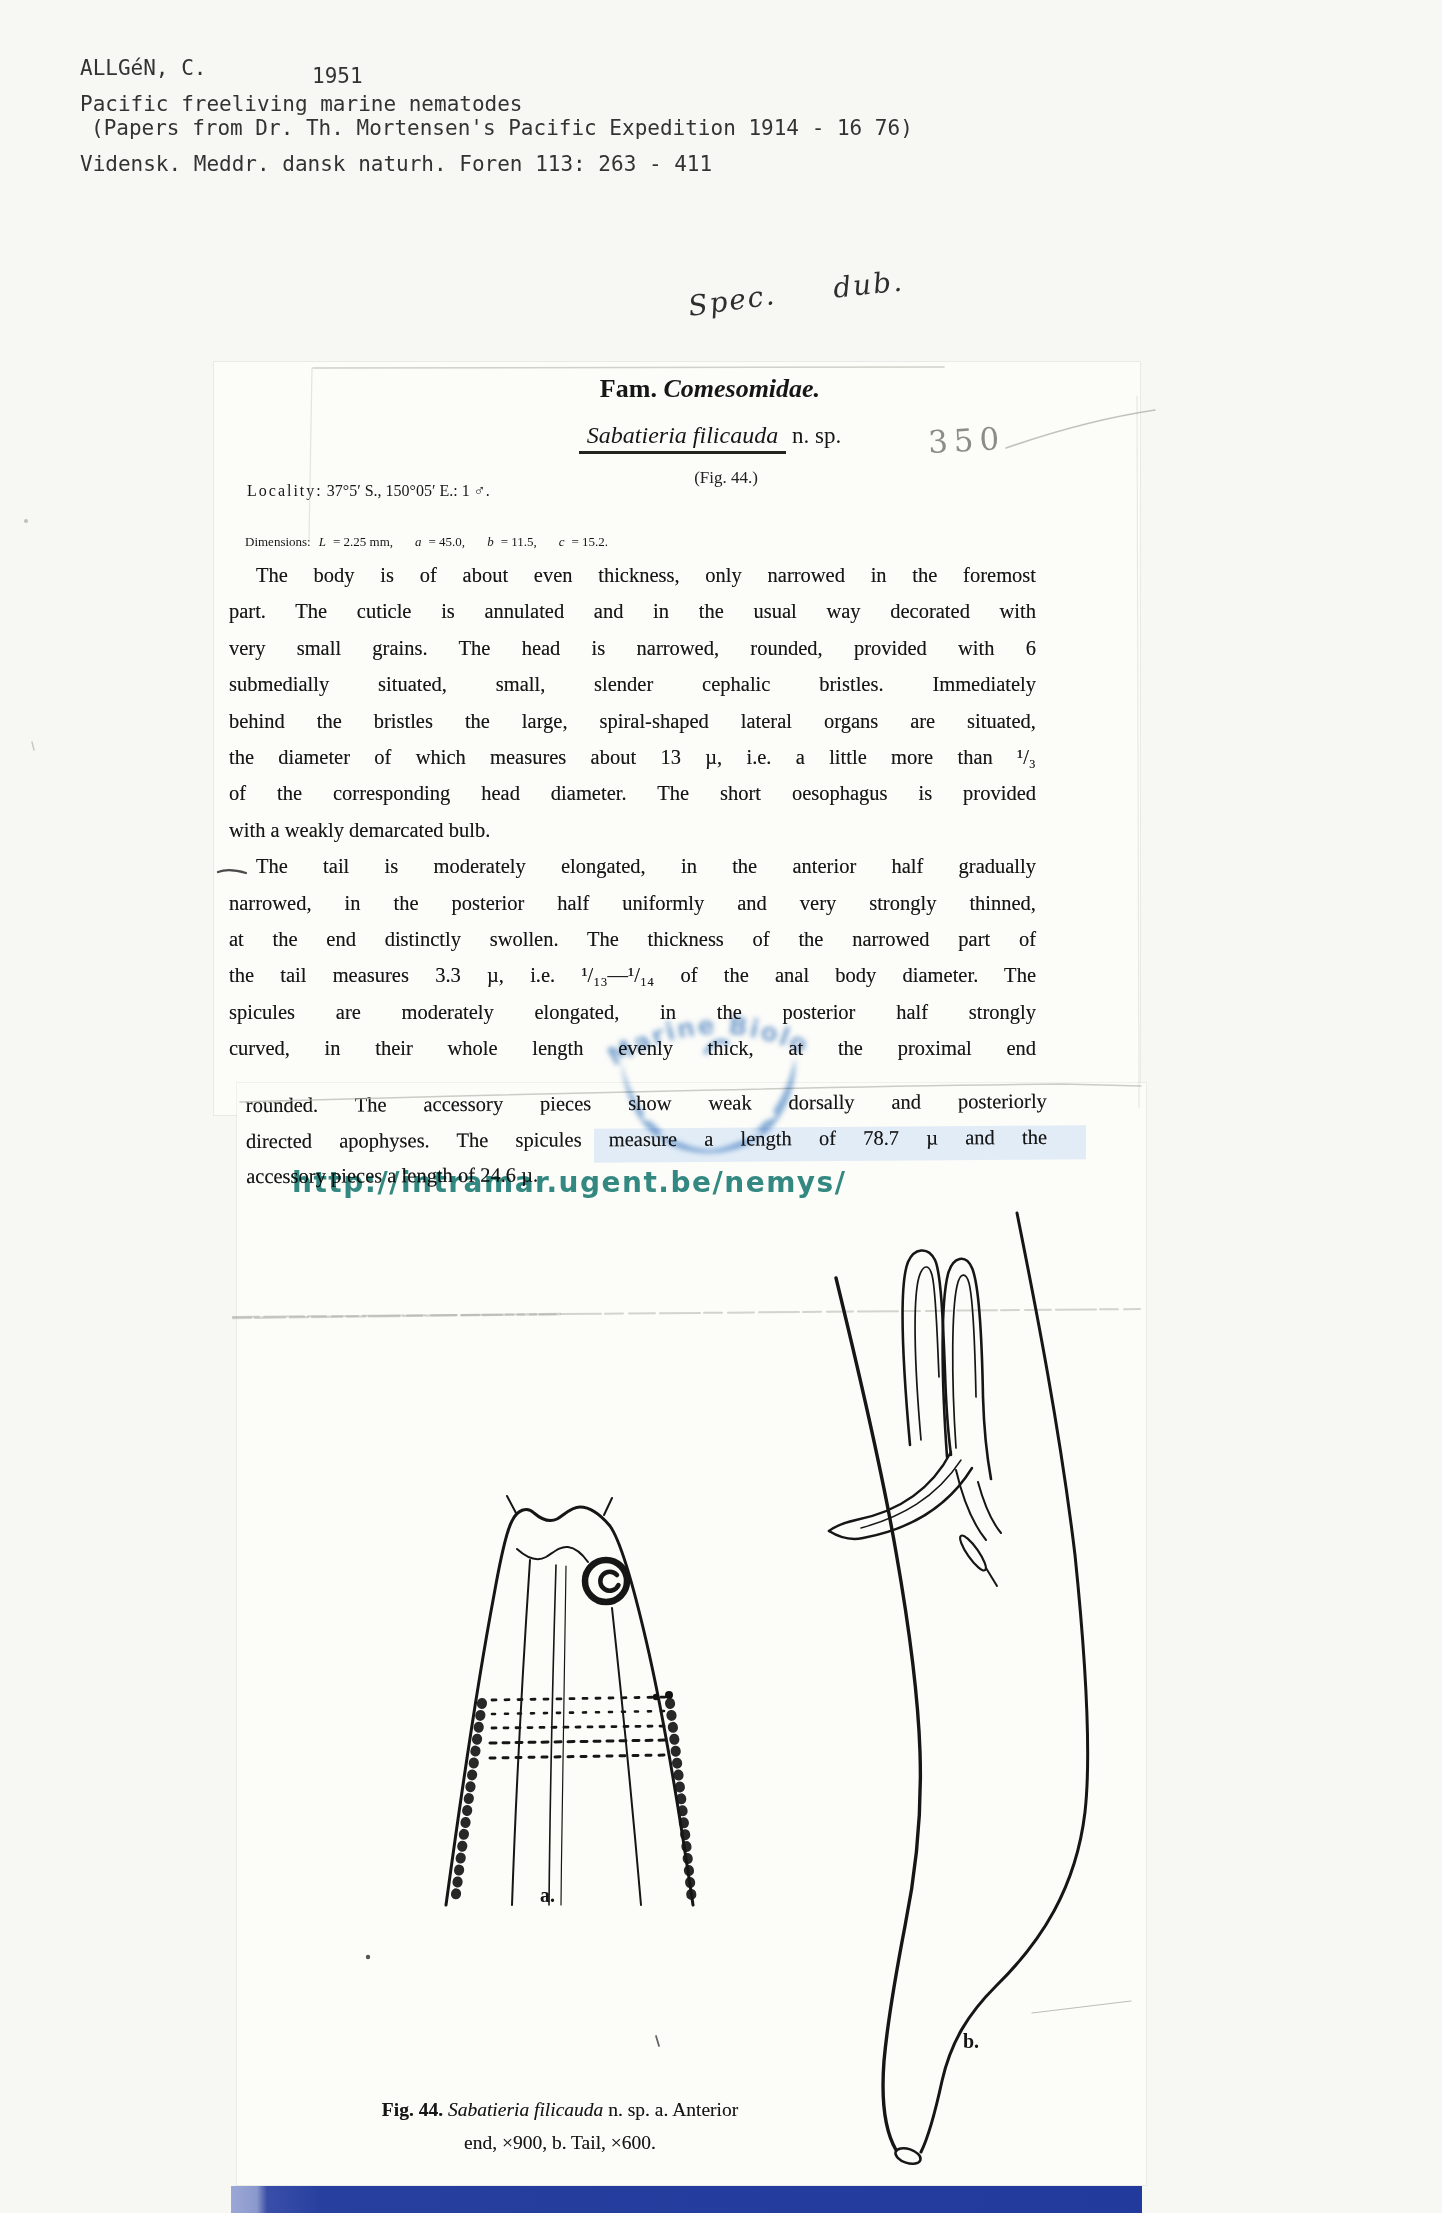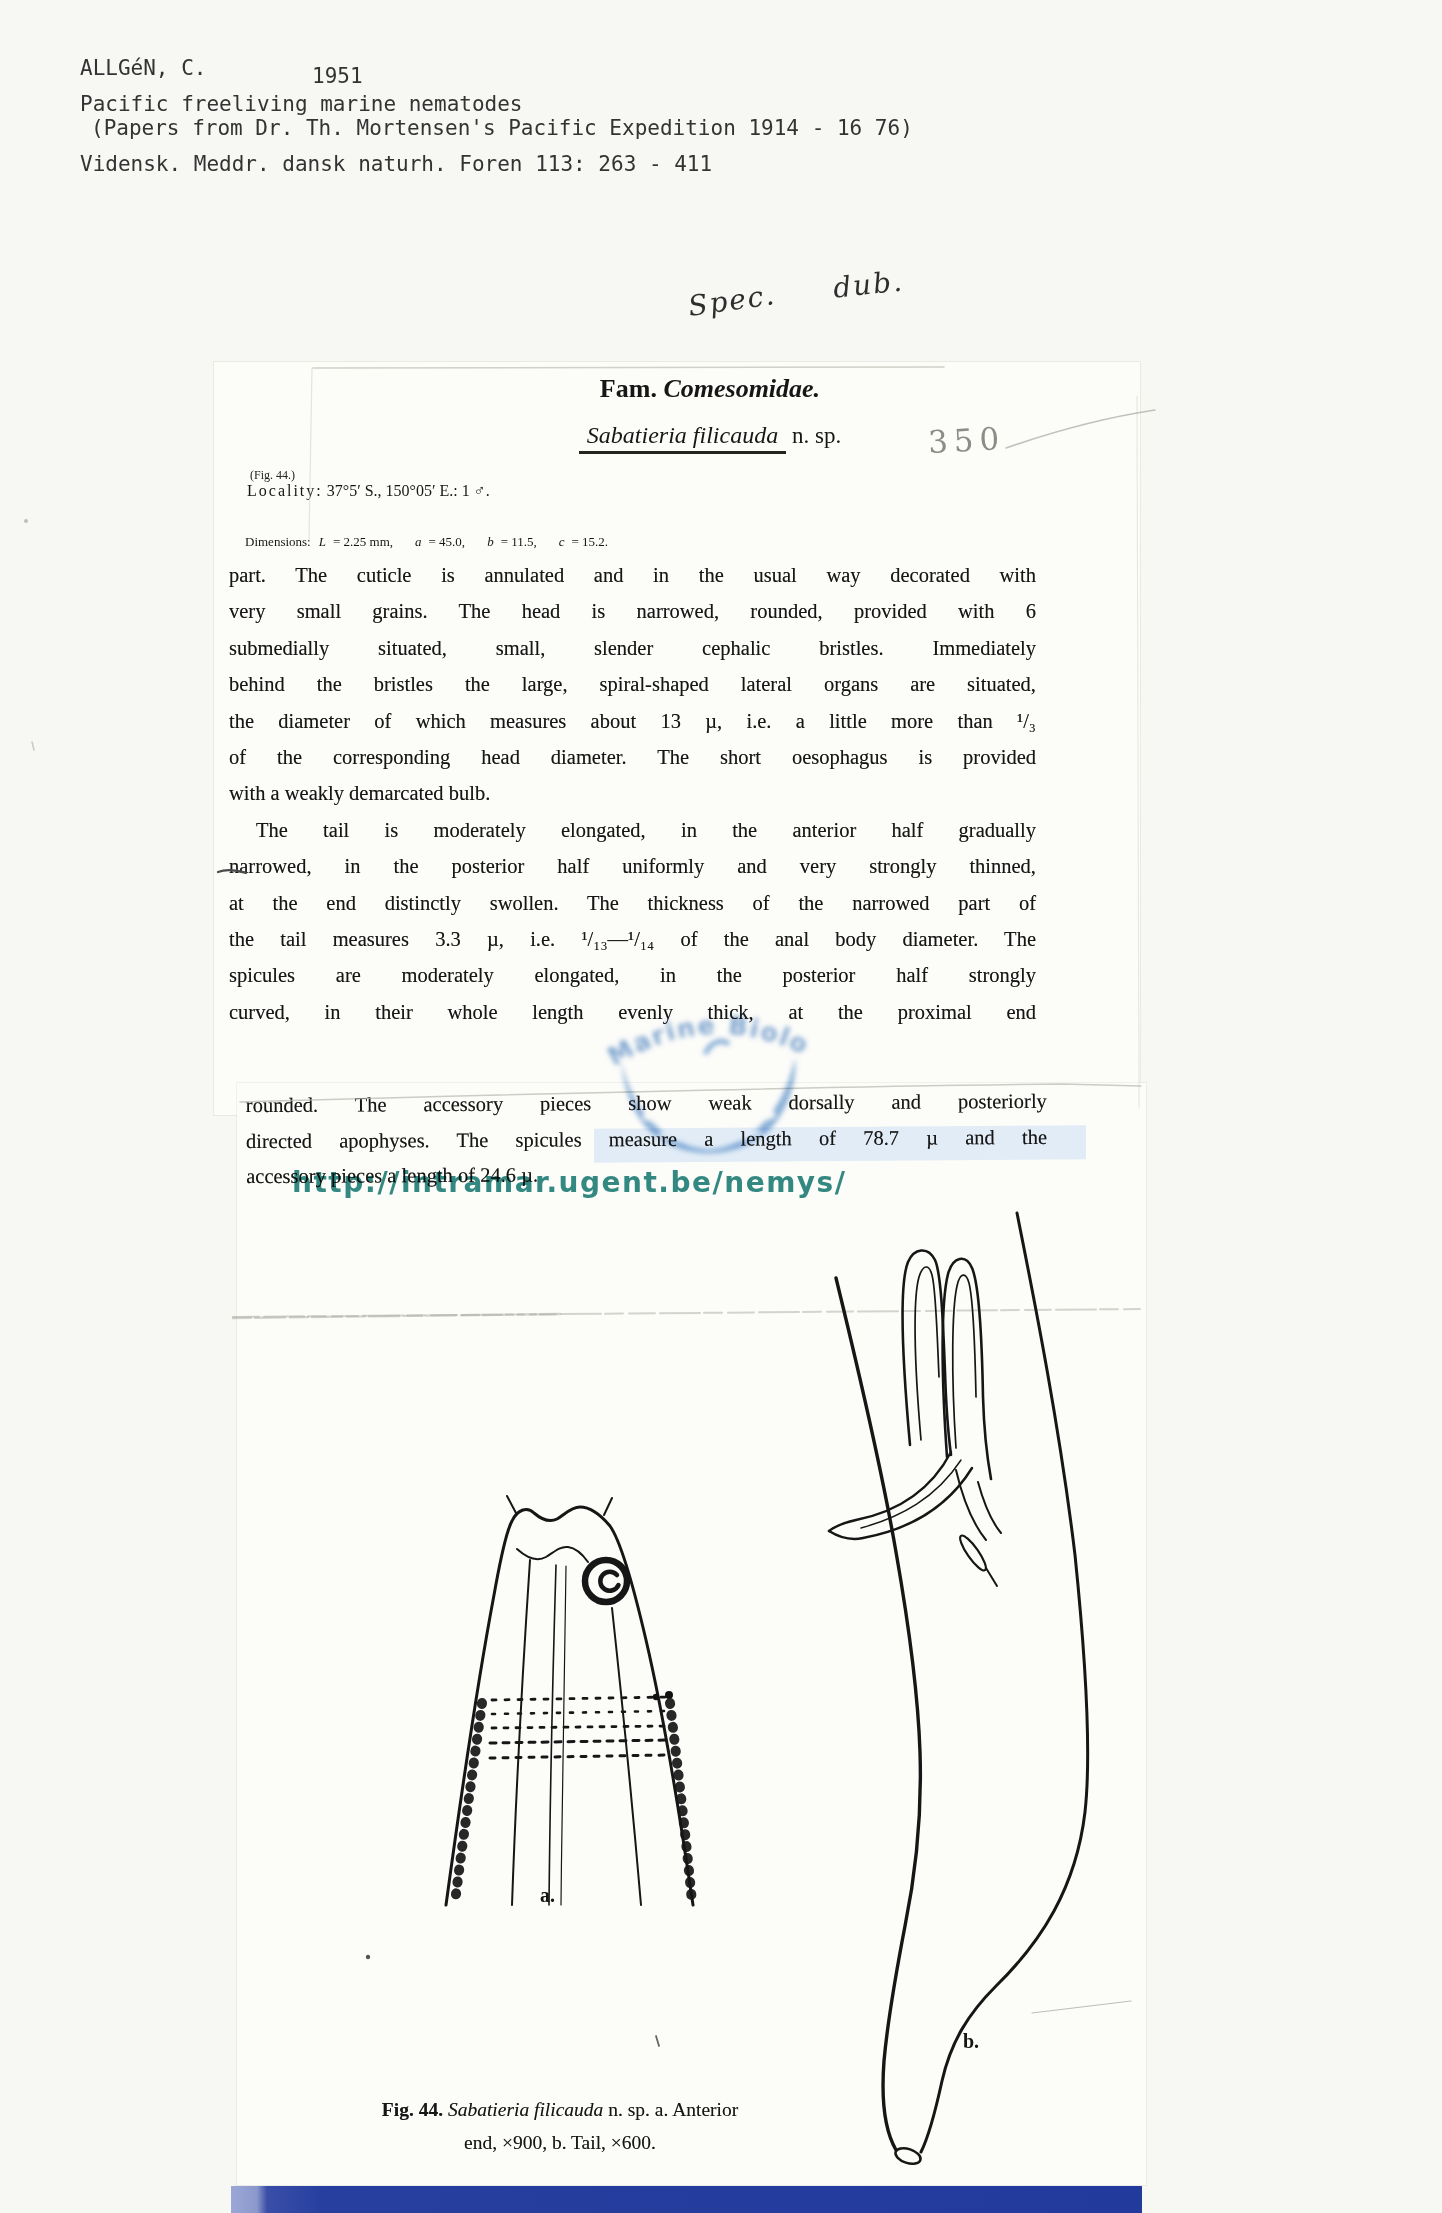--- a/index.html
+++ b/index.html
@@ -16,21 +16,21 @@
             letter-spacing:6px;transform:rotate(-3deg);}
   
   .frag{position:absolute;background:#fcfcf9;}
   .frag1{left:214px;top:362px;width:926px;height:753px;box-shadow:0 0 0 1px rgba(175,175,160,.18);}
   .frag2{left:237px;top:1083px;width:909px;height:1102px;box-shadow:0 0 0 1px rgba(175,175,160,.15);}
   
   .fam{position:absolute;left:250px;top:374px;width:920px;text-align:center;font-size:26px;font-weight:bold;white-space:nowrap;}
   .fam .it{font-style:italic;}
   .species-line{position:absolute;left:250px;top:422px;width:920px;text-align:center;font-size:23px;white-space:nowrap;}
   .species-underlined{font-style:italic;font-size:24px;border-bottom:3px solid #24241f;padding:0 8px 3px 8px;}
-  .figref{position:absolute;left:250px;top:468px;width:920px;font-size:12px;color:#222;}
+  .figref{position:absolute;left:266px;top:468px;width:920px;text-align:center;font-size:17px;color:#222;}
   .loc{position:absolute;left:247px;top:482px;font-size:16px;white-space:nowrap;}
   .loc .lab{letter-spacing:2px;}
   .dims{position:absolute;left:245px;top:534px;font-size:13px;white-space:nowrap;}
   .dims .var{font-style:italic;margin-left:22px;}
   .dims .var.first{margin-left:8px;}
   .dims .val{margin-left:7px;}
   
   .bodytext{position:absolute;left:229px;top:557px;width:807px;font-size:20.5px;
             text-shadow:0 0 .5px rgba(20,20,20,.45);}
   .bodytext2{position:absolute;left:246px;top:1086px;width:801px;font-size:20.5px;
@@ -91,20 +91,21 @@
   <div class="figref">(Fig. 44.)</div>
 
   <div class="loc">
     <span class="lab">Locality:</span><span> 37°5′ S., 150°05′ E.: 1 ♂.</span>
   </div>
   <div class="dims">
     <span>Dimensions:</span><span class="var first">L</span><span class="val">= 2.25 mm,</span><span class="var">a</span><span class="val">= 45.0,</span><span class="var">b</span><span class="val">= 11.5,</span><span class="var">c</span><span class="val">= 15.2.</span>
   </div>
 
   <div class="bodytext">
+    <div class="pline indent">The body is of about even thickness, only narrowed in the foremost</div>
     <div class="pline">part. The cuticle is annulated and in the usual way decorated with</div>
     <div class="pline">very small grains. The head is narrowed, rounded, provided with 6</div>
     <div class="pline">submedially situated, small, slender cephalic bristles. Immediately</div>
     <div class="pline">behind the bristles the large, spiral-shaped lateral organs are situated,</div>
     <div class="pline">the diameter of which measures about 13 µ, i.e. a little more than ¹/₃</div>
     <div class="pline">of the corresponding head diameter. The short oesophagus is provided</div>
     <div class="pline end">with a weakly demarcated bulb.</div>
     <div class="pline indent">The tail is moderately elongated, in the anterior half gradually</div>
     <div class="pline">narrowed, in the posterior half uniformly and very strongly thinned,</div>
     <div class="pline">at the end distinctly swollen. The thickness of the narrowed part of</div>

